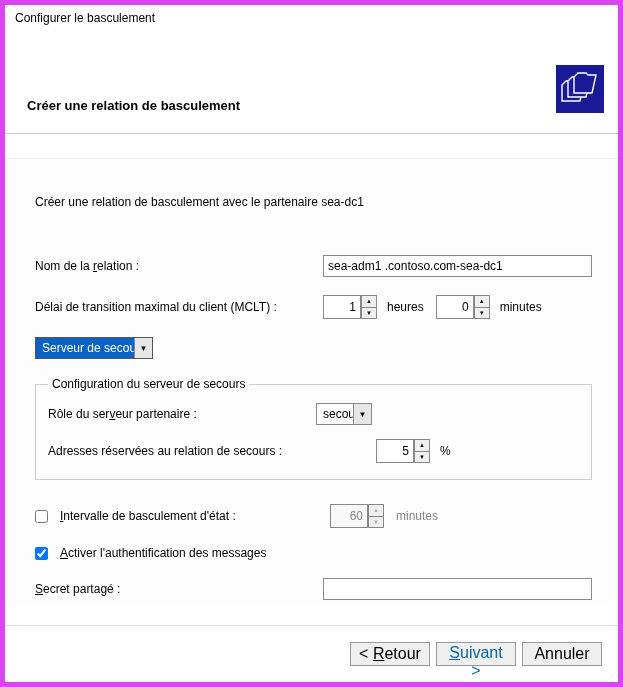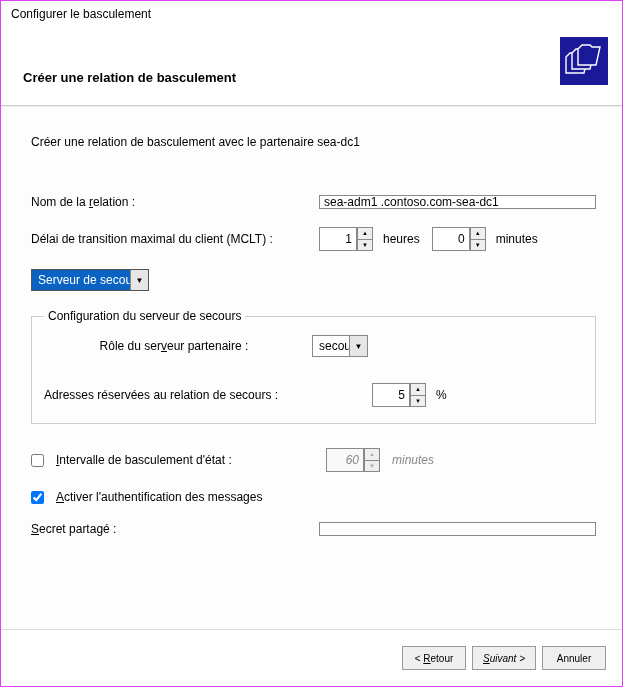--- a/index.html
+++ b/index.html
@@ -7,25 +7,26 @@
     margin: 0;
     font-family: "Segoe UI", Tahoma, sans-serif;
     font-size: 12px;
     background: #fff;
     color: #000;
     width: 623px;
     height: 687px;
     overflow: hidden;
   }
   .window {
-    border: 1px solid #d946ef;
+    border: 5px solid #d946ef;
     width: 623px;
     height: 687px;
     display: flex;
     flex-direction: column;
+    gap: 24px;
   }
   .titlebar {
     padding: 6px 10px 2px 10px;
     font-size: 12px;
   }
   .header {
     display: flex;
     justify-content: space-between;
     align-items: flex-end;
     padding: 14px 14px 20px 22px;
@@ -40,21 +41,21 @@
     width: 48px;
     height: 48px;
     background: #1a1a99;
     position: relative;
   }
   .header-icon svg { width: 48px; height: 48px; }
   .content-wrap {
     flex: 1;
     border-top: 1px solid #eee;
     background: #fdfdfd;
-    padding: 28px 26px 10px 30px;
+    padding: 36px 26px 10px 30px;
     overflow: auto;
   }
   .intro { margin-bottom: 46px; }
   .form-row {
     display: flex;
     align-items: center;
     margin-bottom: 18px;
     gap: 8px;
   }
   .label-col {
@@ -62,21 +63,21 @@
     flex: 0 0 auto;
   }
   .field-col {
     flex: 1;
     display: flex;
     align-items: center;
     gap: 6px;
   }
   input[type="text"].tbox {
     width: 100%;
-    height: 14px;
+    height: 22px;
     border: 1px solid #888;
     padding: 2px 4px;
     font-family: inherit;
     font-size: 12px;
   }
   .spinner {
     display: inline-flex;
     align-items: stretch;
     height: 24px;
   }
@@ -164,39 +165,39 @@
     display: flex;
     align-items: center;
     gap: 8px;
     margin-bottom: 18px;
   }
   .chk-row input[type="checkbox"] {
     width: 13px;
     height: 13px;
     margin: 0 4px 0 0;
   }
-  .disabled { color: #888; font-style: italic; }
+  .disabled { color: #888; }
   .footer {
     border-top: 1px solid #ddd;
     padding: 16px 16px;
     display: flex;
     justify-content: flex-end;
     gap: 6px;
   }
   .footer button {
-    width: 64px;
+    width: 80px;
     height: 24px;
     border: 1px solid #999;
     background: #efefef;
     font-family: inherit;
-    font-size: 10px;
+    font-size: 16px;
     cursor: pointer;
   }
   .footer button.disabled {
-    color: #000000;
+    color: #0369a1;
     cursor: default;
   }
   .u { text-decoration: underline; }
   .label-accel span.k { text-decoration: underline; }
 </style>
 </head>
 <body>
 
 <div class="window">
   <div class="titlebar">Configurer le basculement</div>
@@ -252,21 +253,21 @@
         <div class="select-hl">
           <span>Serveur de secours</span>
           <span class="arrow">▼</span>
         </div>
       </div>
     </div>
 
     <fieldset class="groupbox">
       <legend>Configuration du serveur de secours</legend>
 
-      <div class="form-row" style="margin-bottom:26px;text-align:center;">
+      <div class="form-row" style="margin-bottom:14px;">
         <div class="label-col label-accel" style="width:260px;">Rôle du ser<span class="k">v</span>eur partenaire :</div>
         <div class="field-col">
           <div class="select-plain">
             <span>secours</span>
             <span class="arrow">▼</span>
           </div>
         </div>
       </div>
 
       <div class="form-row" style="margin-bottom:2px;">

